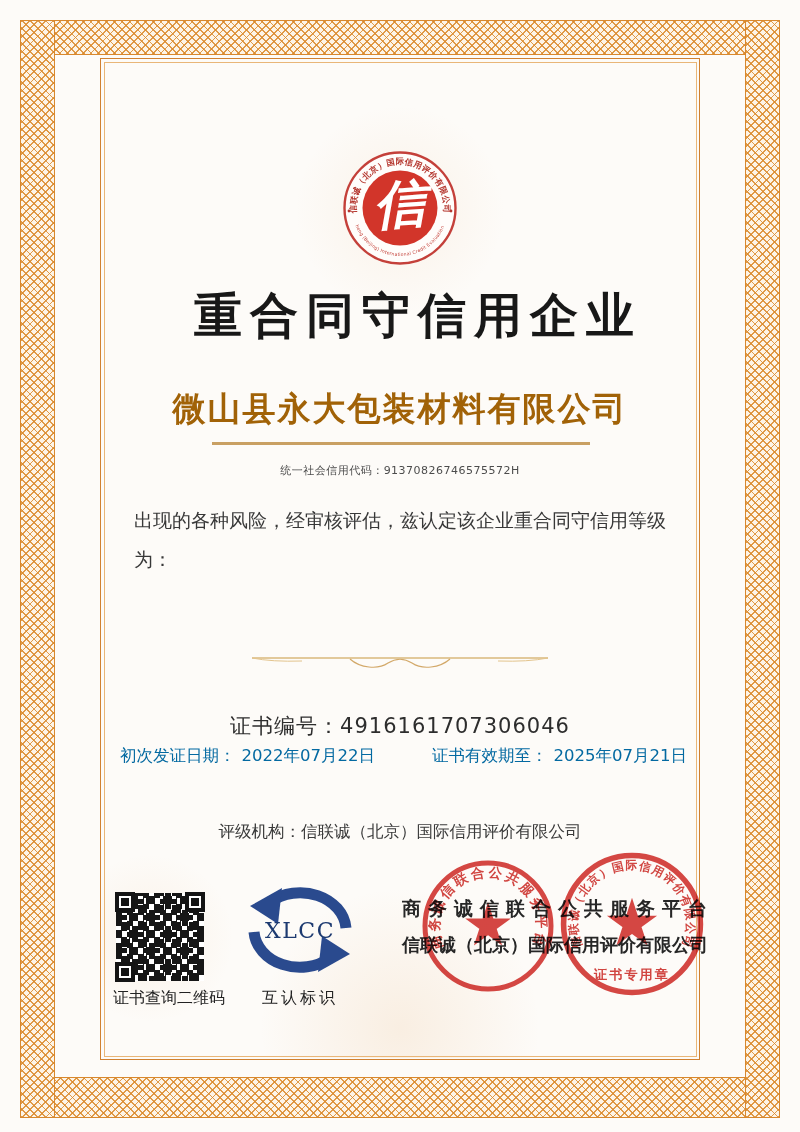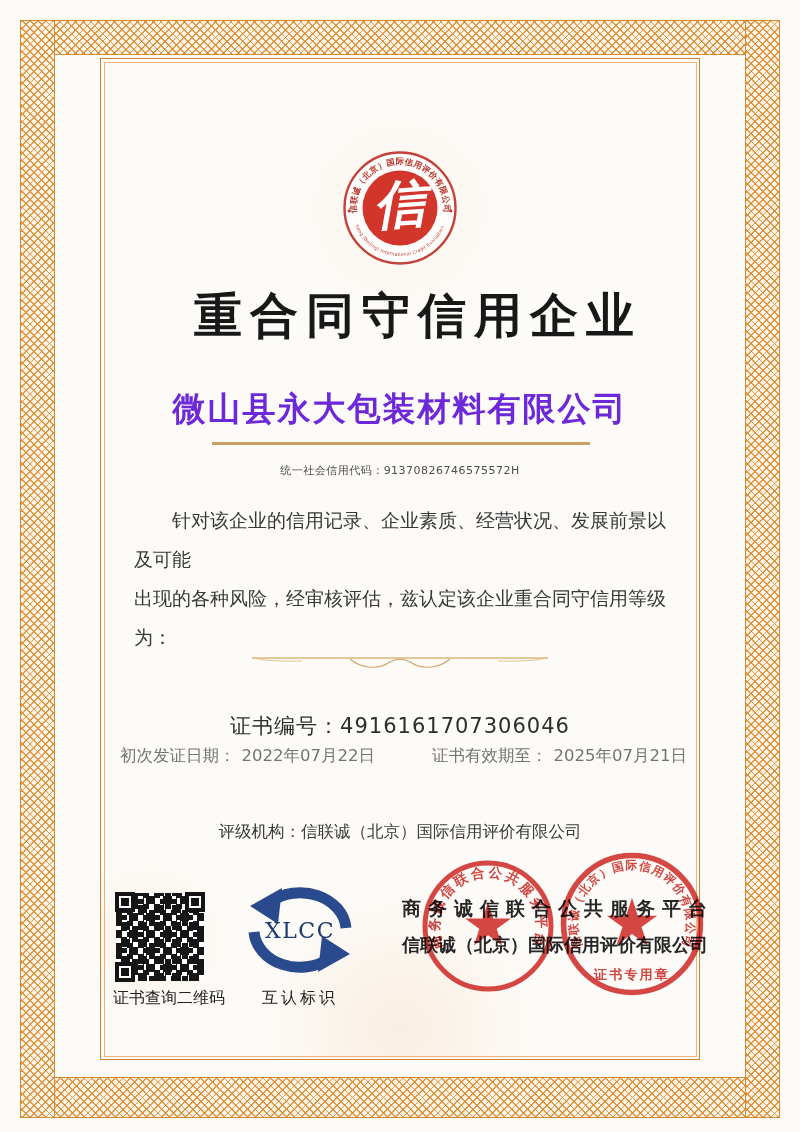--- a/index.html
+++ b/index.html
@@ -32,33 +32,33 @@
   
   .inner-frame{position:absolute; left:100px; right:100px; top:58px; bottom:72px; border:1.5px solid #d08030;}
   .inner-frame::after{content:""; position:absolute; inset:2.5px; border:1px solid #e9b678;}
 
   .abs{position:absolute;}
   .center-line{left:0; right:0; text-align:center;}
 
   .logo-svg{position:absolute; left:341px; top:149px; width:118px; height:118px;}
 
   .title{top:284px; font-family:"DejaVu Serif", serif; font-weight:700; font-size:48px; letter-spacing:8px; color:#181818;padding-left:36px;}
-  .company{top:387px; font-family:"DejaVu Sans", sans-serif; font-weight:700; font-size:33px; letter-spacing:2px; color:#6d28d9;}
+  .company{top:387px; font-family:"DejaVu Sans", sans-serif; font-weight:700; font-size:33px; letter-spacing:2px; color:#a16207;}
   .company-underline{top:442px; left:212px; width:378px; height:2.5px; background:#c9a063;}
 
   .credit-code{top:463px; font-family:"DejaVu Sans", sans-serif; font-size:11px; color:#4c4c4c; letter-spacing:.5px;}
   .body-par{top:501px; left:134px; width:534px; font-family:"DejaVu Serif", serif; font-size:19px; line-height:39px; color:#383838;}
   .body-par .l1{text-indent:2em;}
 
   .rating{top:574px; font-family:"DejaVu Serif", serif; font-weight:700; font-size:78px; color:#a6292d; letter-spacing:16px; text-indent:16px;}
   .flourish{position:absolute; left:250px; top:652px; width:300px; height:24px;}
 
   .cert-no{top:712px; font-family:"DejaVu Sans", sans-serif; font-weight:500; font-size:21px; color:#2d2d2d; letter-spacing:1px;}
 
-  .date-item{position:absolute; top:745px; font-family:"DejaVu Serif", serif; font-size:16.5px; color:#737373;}
+  .date-item{position:absolute; top:745px; font-family:"DejaVu Serif", serif; font-size:16.5px; color:#0369a1;}
   .date-issue{left:120px;}
   .date-valid{left:432px;}
   .date-item .val{margin-left:6px;}
 
   .website{top:787px; font-family:"DejaVu Serif", serif; font-size:16px; color:#3a3a3a;}
   .agency{top:821px; font-family:"DejaVu Serif", serif; font-size:16.5px; color:#3a3a3a;}
 
   
   .qr{
     position:absolute; left:116px; top:893px; width:88px; height:88px;
@@ -116,21 +116,20 @@
 
   <div class="abs center-line title">重合同守信用企业</div>
   <div class="abs center-line company">微山县永大包装材料有限公司</div>
   <div class="abs company-underline"></div>
 
   <div class="abs center-line credit-code">
     <span>统一社会信用代码：</span><span>91370826746575572H</span>
   </div>
 
   <div class="abs body-par">
-    <div class="l1">针对该企业的信用记录、企业素质、经营状况、发展前景以及可能</div>
     <div class="l2">出现的各种风险，经审核评估，兹认定该企业重合同守信用等级为：</div>
   </div>
 
   <svg class="flourish" viewBox="0 0 300 24" xmlns="http://www.w3.org/2000/svg">
     <path d="M2 6 H298" stroke="#d9b87c" stroke-width="1.6" fill="none"></path>
     <path d="M100 7 c10 9 28 11 38 4 c8 -5 16 -5 24 0 c10 7 28 5 38 -4" stroke="#d3a96a" stroke-width="1.2" fill="none"></path>
     <path d="M2 6 q20 4 50 3 M298 6 q-20 4 -50 3" stroke="#e3c48d" stroke-width="1" fill="none"></path>
   </svg>
 
   <div class="abs center-line cert-no">

